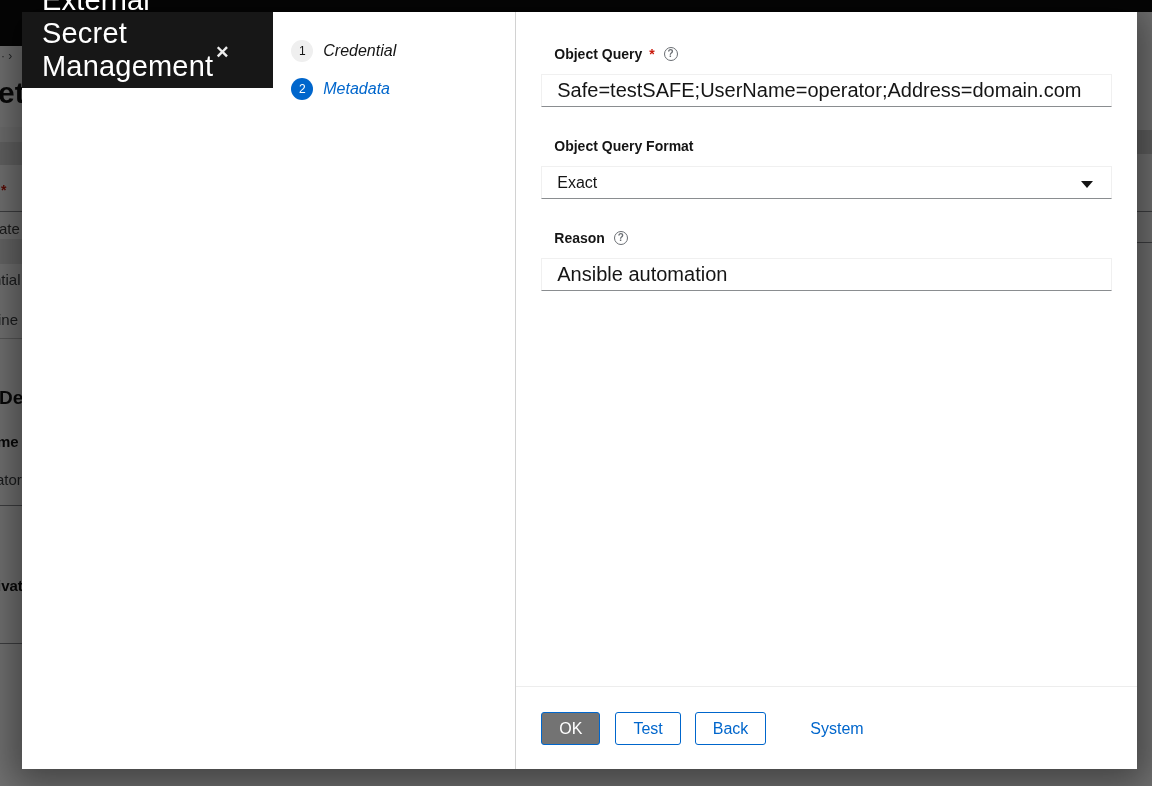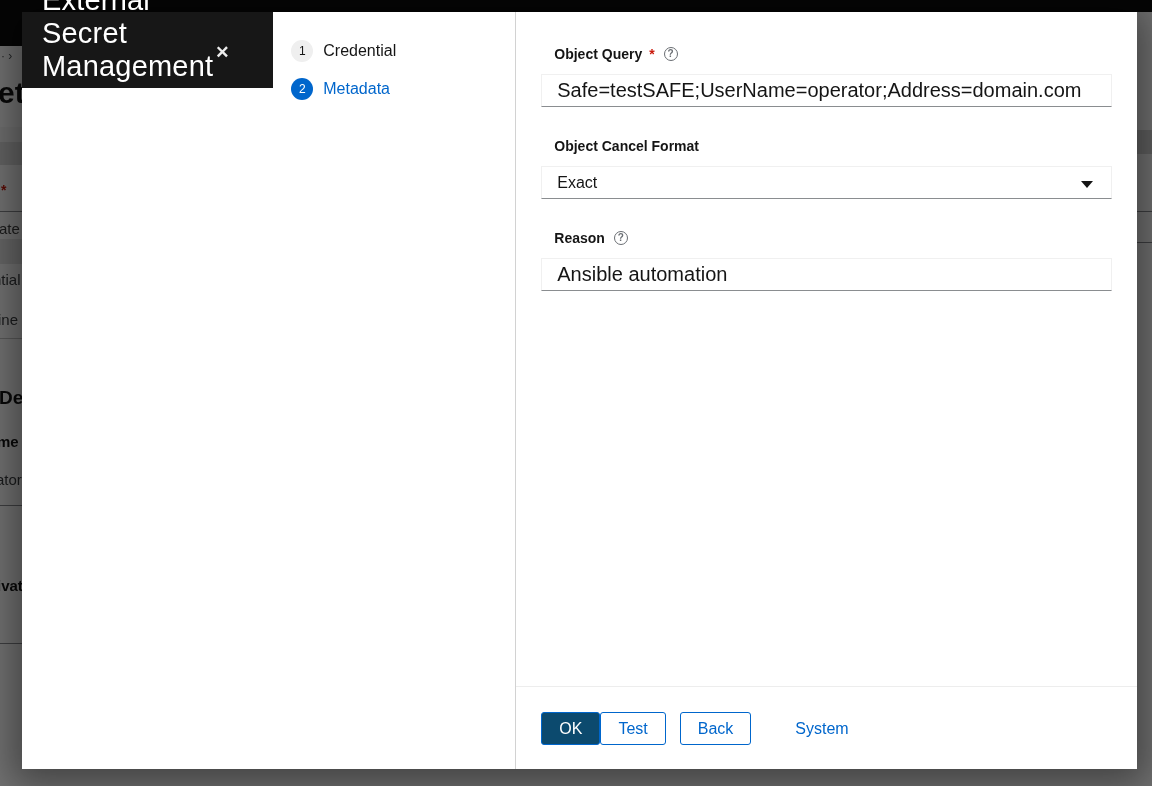--- a/index.html
+++ b/index.html
@@ -62,21 +62,21 @@
   .step {
     display:flex; align-items:center;
     margin-bottom:16px; cursor:pointer;
   }
   .step-circle {
     width:22px; height:22px; border-radius:50%;
     display:inline-flex; align-items:center; justify-content:center;
     font-size:12px; flex:0 0 22px;
     background:#efefef; color:#151515;
   }
-  .step-label { margin-left:10px; font-size:16px; color:#151515; }
+  .step-label { margin-left:10px; font-size:16px; color:#151515;font-style:italic; }
   .step.active .step-circle { background:#0066cc; color:#fff; }
   .step.active .step-label { color:#0066cc; }
 
   
   .wizard-main { flex:1; position:relative; display:flex; flex-direction:column; min-width:0; }
   .form-area { flex:1; padding:33px 25px 0 25px; }
   .form-group { margin-bottom:30px; }
   .form-label-row { display:flex; align-items:center; margin-bottom:12px; height:17px; }
   .form-label { font-size:14px; font-weight:700; color:#151515;margin-left:13px; }
   .req { color:#c9190b; font-size:14px; font-weight:700; margin-left:7px; }
@@ -114,21 +114,21 @@
     border-top:1px solid #ededed;
     padding:25px 0 0 25px;
     display:flex; align-items:flex-start;
   }
   .btn {
     height:33px; padding:0 17px;
     font-size:16px; font-family:"Liberation Sans",sans-serif;
     border-radius:3px; cursor:pointer;
     display:inline-flex; align-items:center; justify-content:center;
   }
-  .btn-primary { background:#0c4a6e; border:1px solid #0066cc; color:#fff; }
+  .btn-primary { background:#737373; border:1px solid #0066cc; color:#fff; margin-right:15px; }
   .btn-secondary { background:#fff; border:1px solid #0066cc; color:#0066cc; margin-right:14px; }
   .btn-link { background:none; border:1px solid transparent; color:#0066cc; margin-left:12px; }
 </style>
 </head>
 <body>
 
 <div class="page" id="bg-page">
     <div class="frag frag-rect" style="left: 0px; top: 0px; width: 1152px; height: 12px; background: rgb(12, 12, 12);"></div>
     <div class="frag frag-rect" style="left: 0px; top: 0px; width: 44px; height: 46px; background: rgb(12, 12, 12);"></div>
     <div class="frag frag-rect" style="left: 0px; top: 127px; width: 44px; height: 15px; background: rgb(245, 245, 245);"></div>
@@ -181,21 +181,21 @@
           <div class="form-label-row">
             <span class="form-label">Object Query</span>
             <span class="req">*</span>
             <span class="help">?</span>
           </div>
           <input class="pf-input" type="text" value="Safe=testSAFE;UserName=operator;Address=domain.com" style="">
         </div>
 
         <div class="form-group">
           <div class="form-label-row">
-            <span class="form-label">Object Cancel Format</span>
+            <span class="form-label">Object Query Format</span>
           </div>
           <div class="pf-select">
             <span>Exact</span>
             <span class="caret"></span>
           </div>
         </div>
 
         <div class="form-group">
           <div class="form-label-row">
             <span class="form-label">Reason</span>

